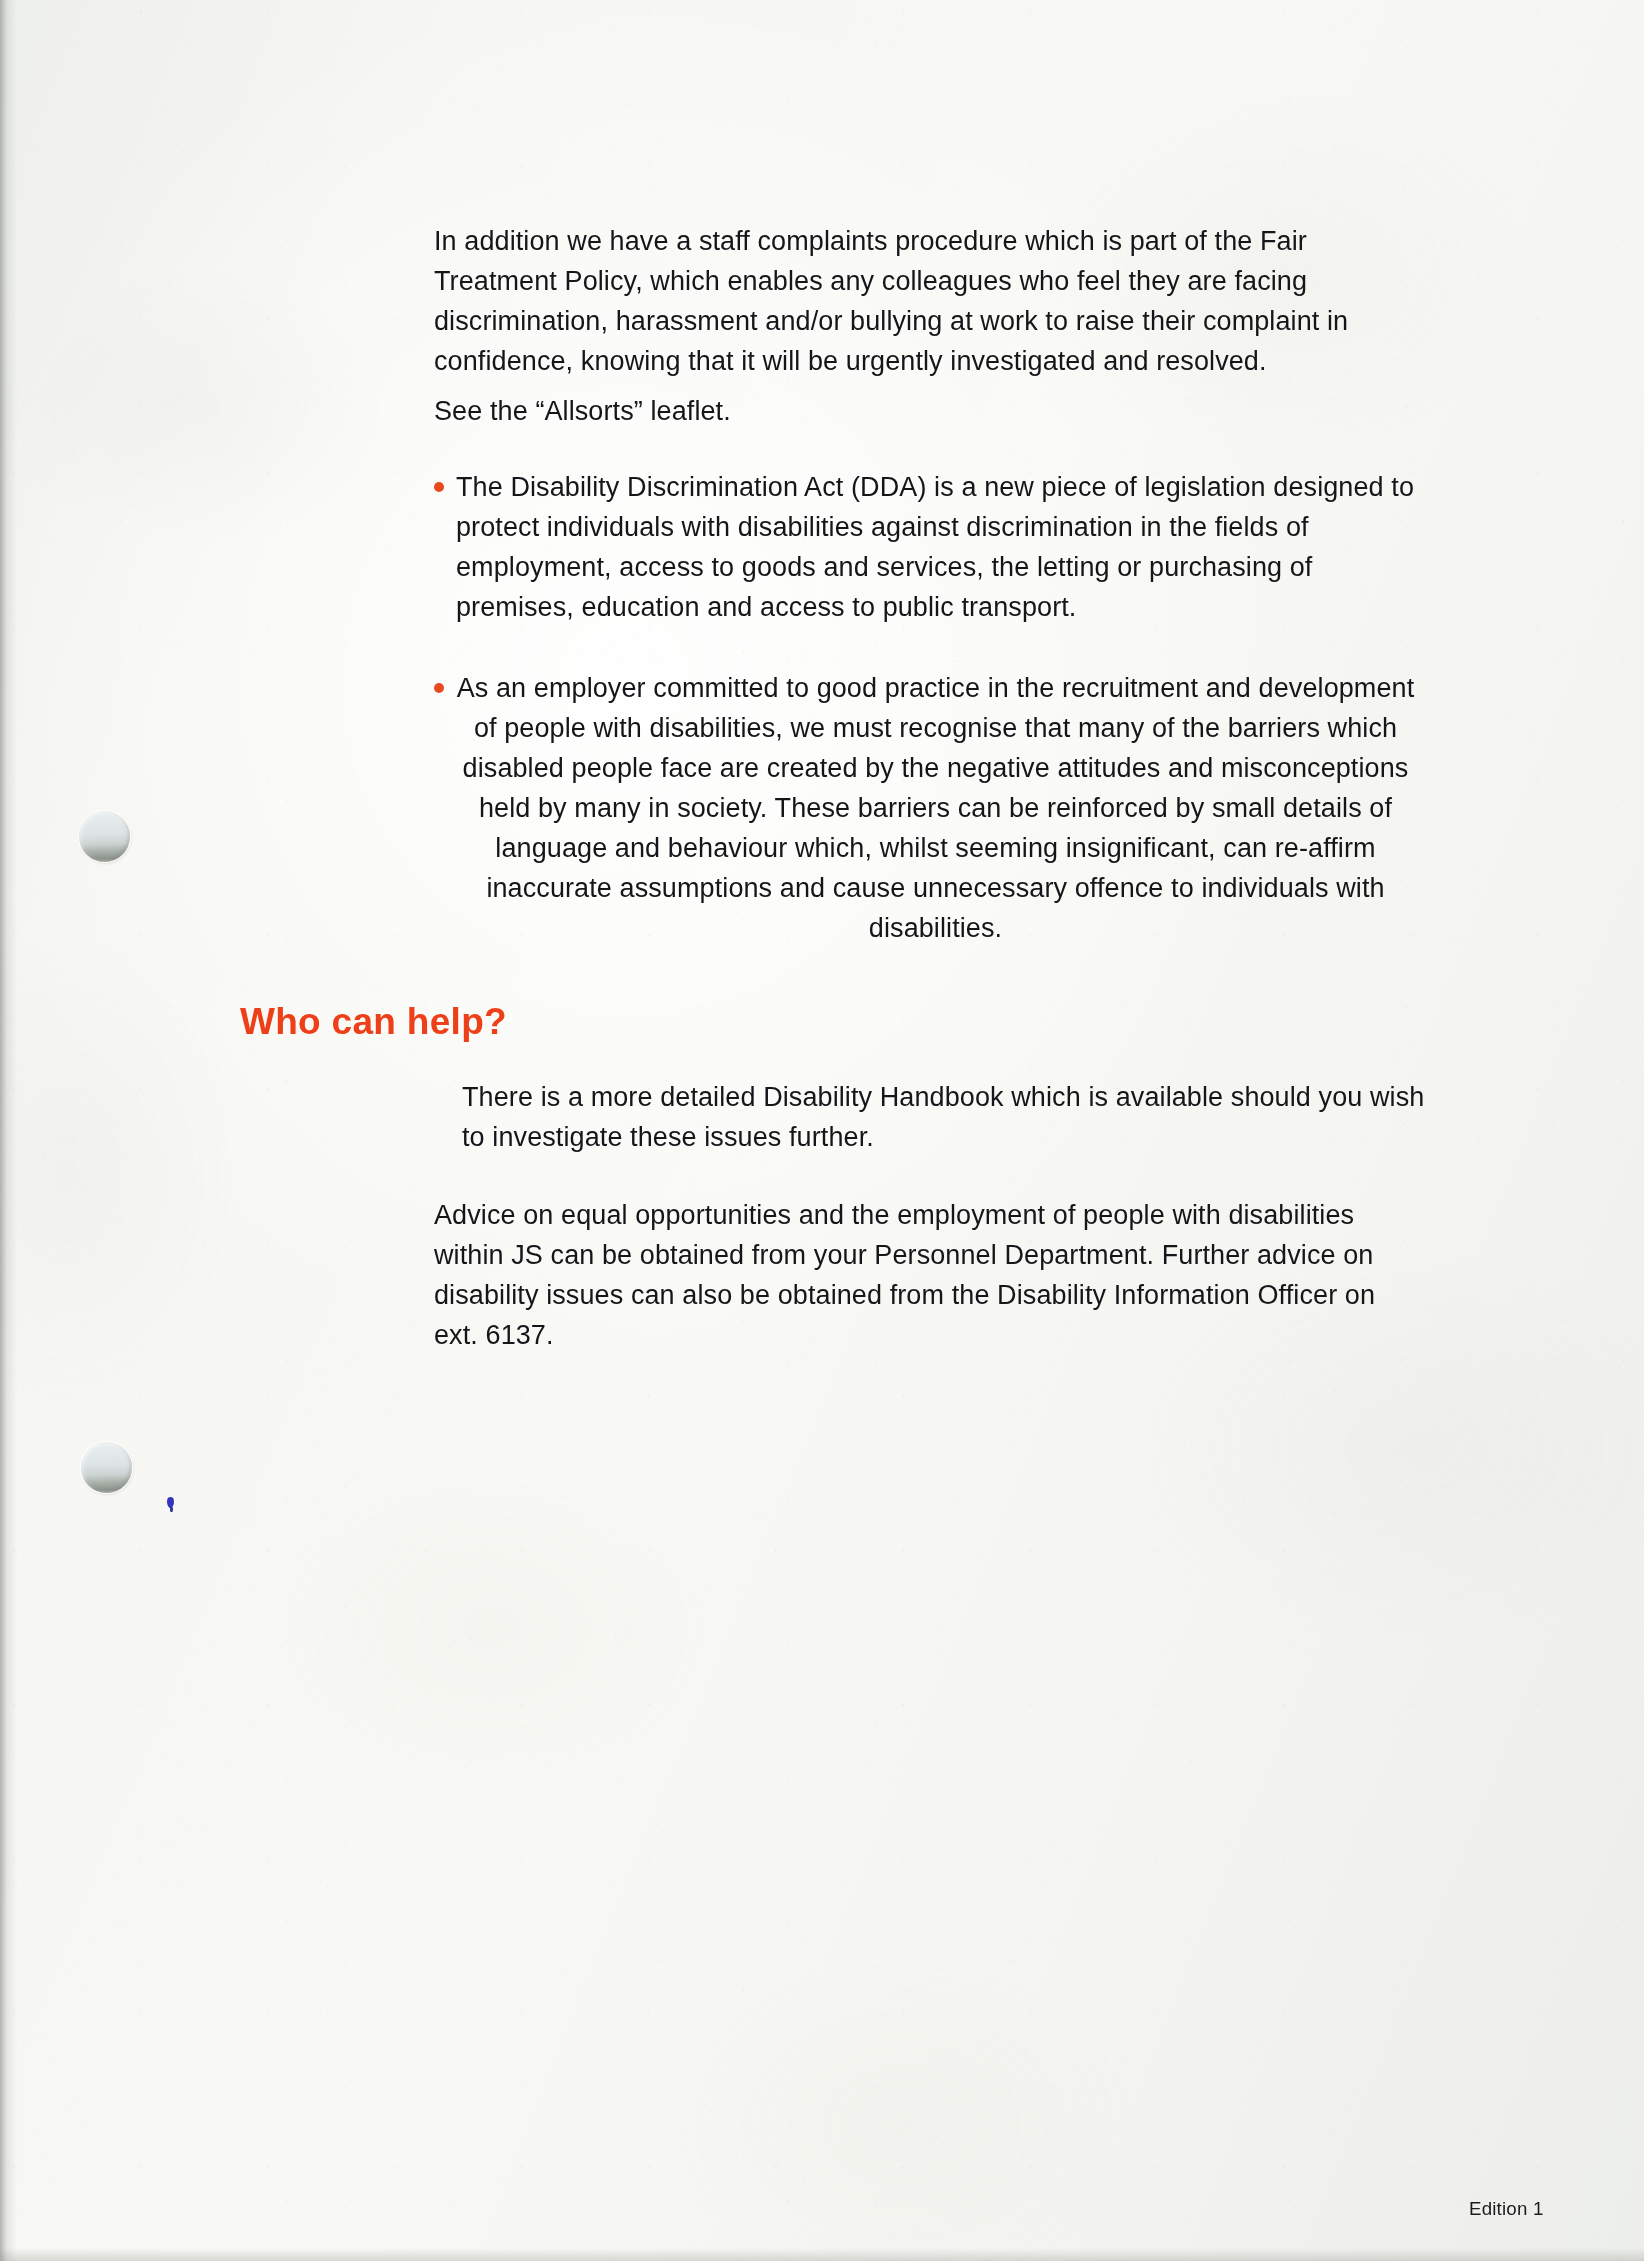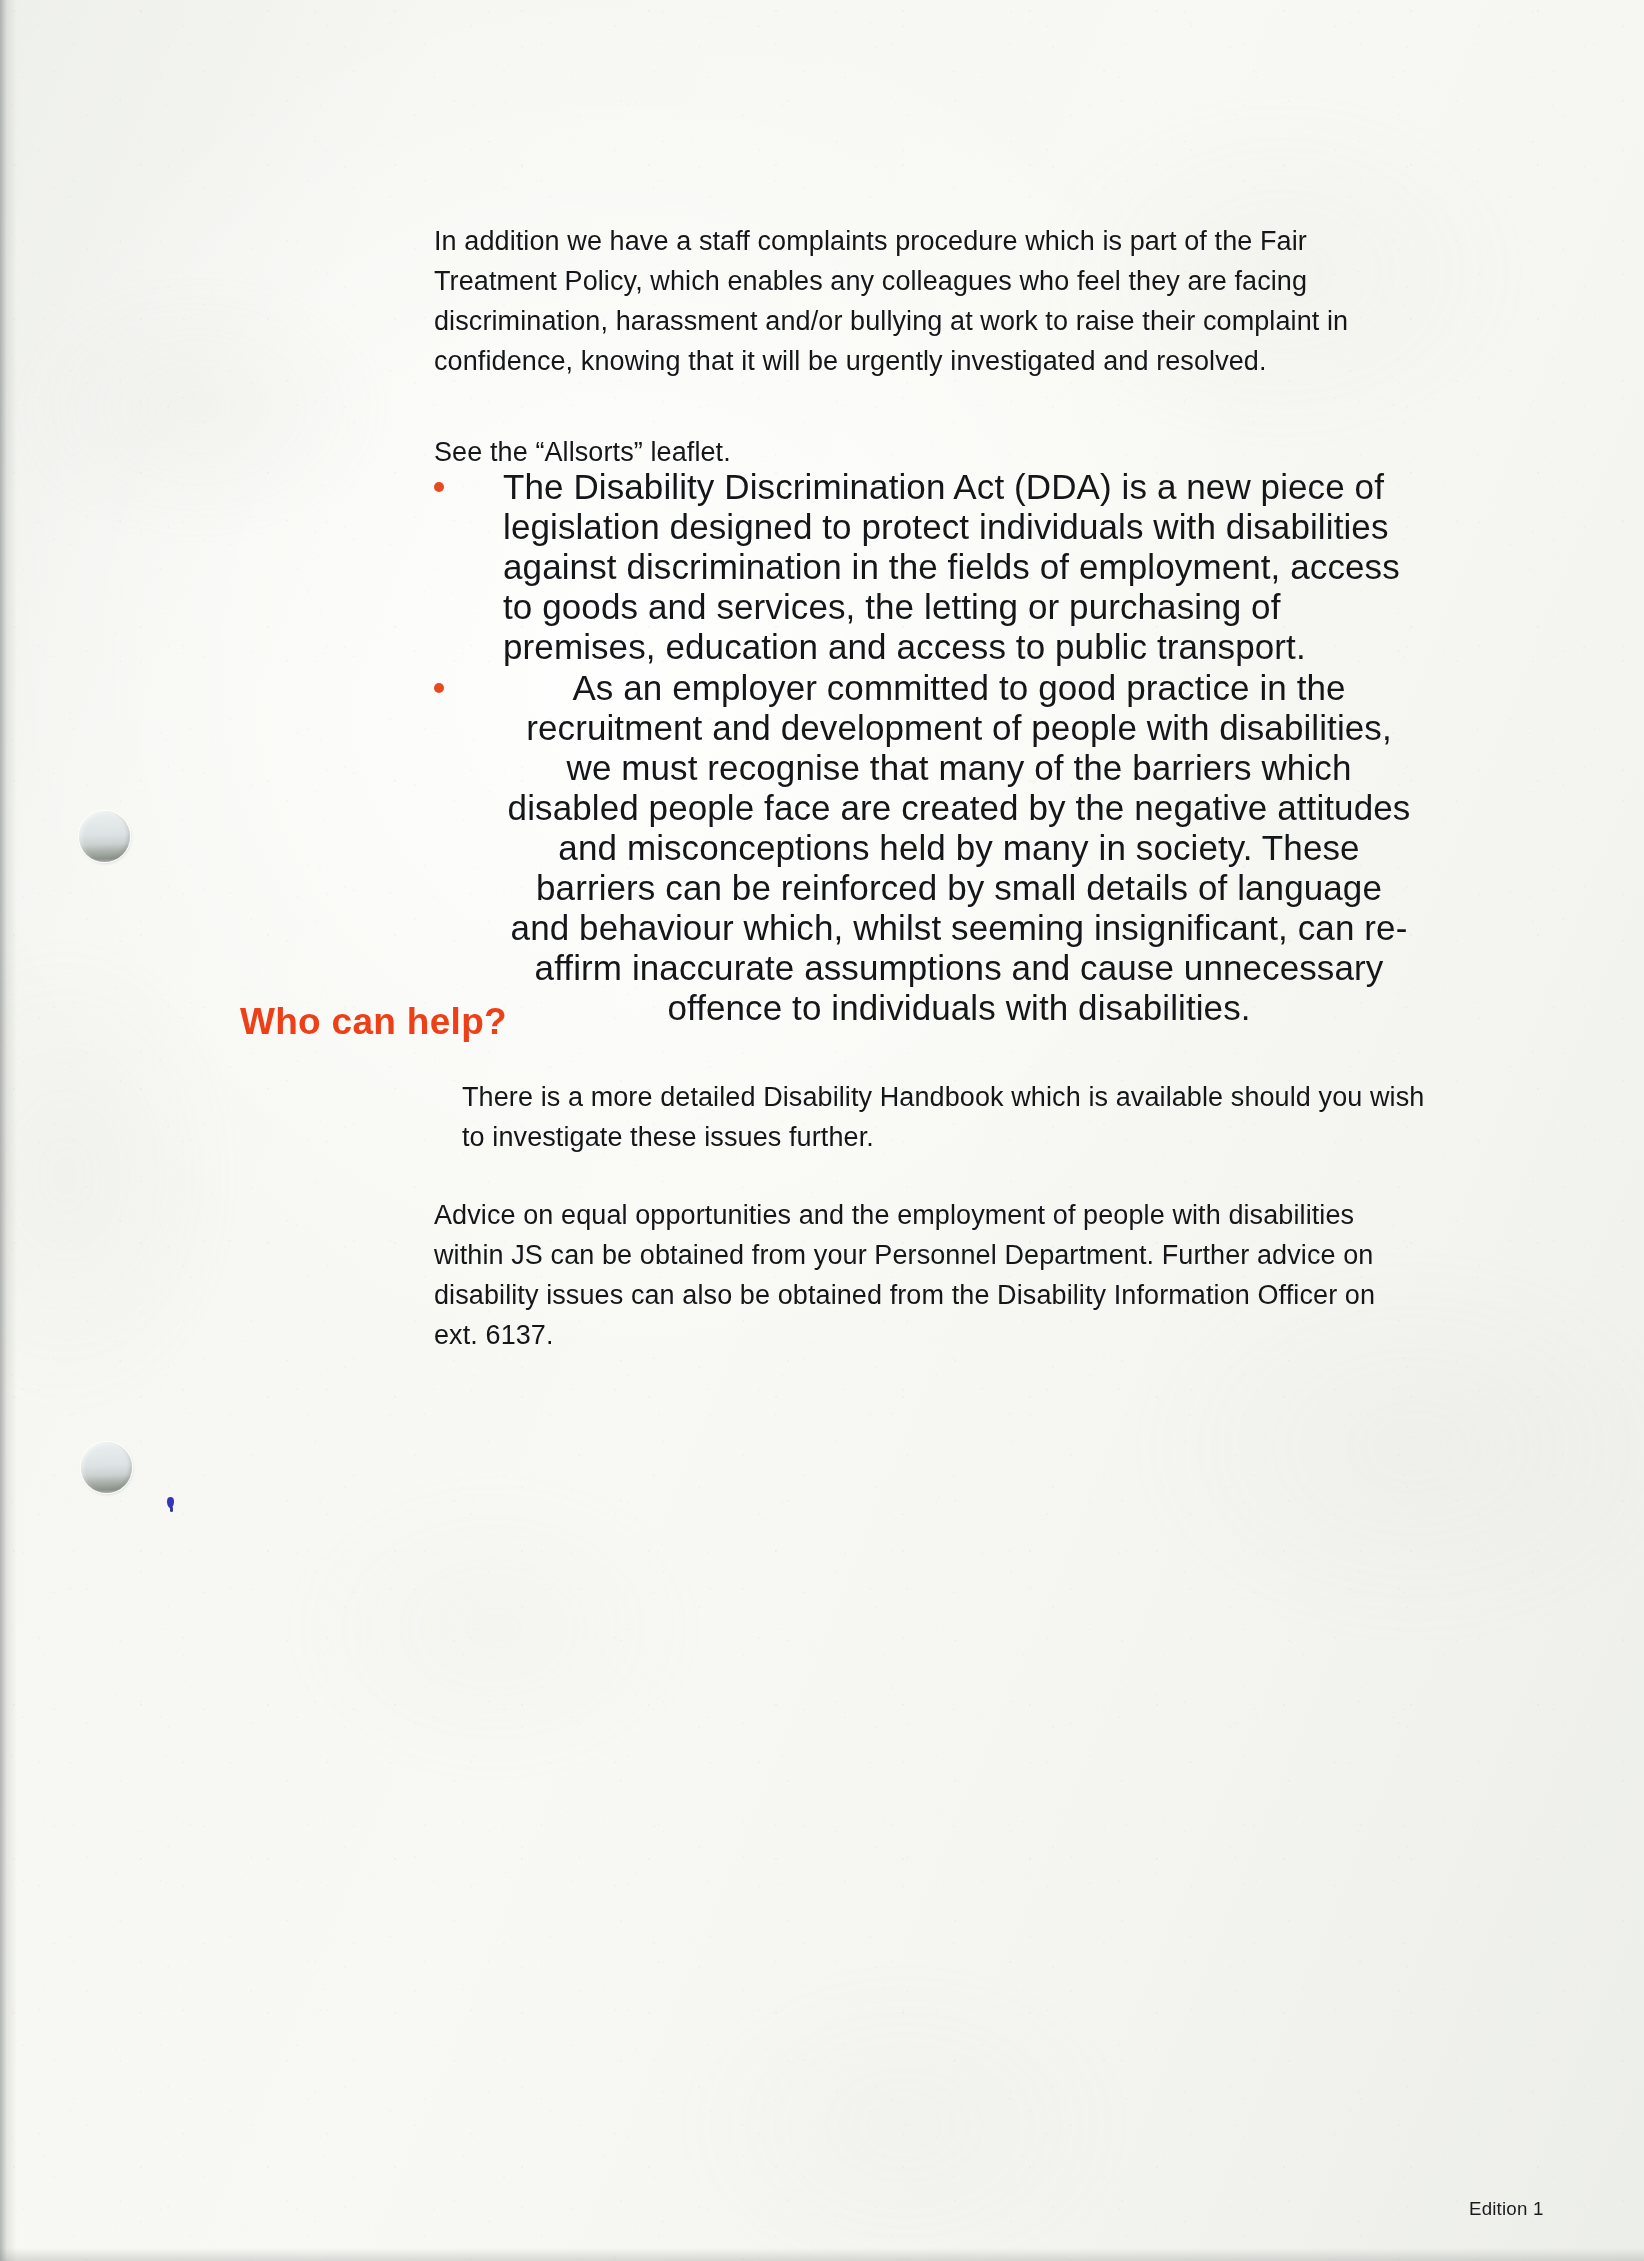--- a/index.html
+++ b/index.html
@@ -146,26 +146,25 @@
     line-height: 40px;
     letter-spacing: 0.1px;
     font-weight: 400;
   }
 
   .bullet-block {
     position: absolute;
     left: 434px;
     width: 981px;
     color: #15161a;
-    font-size: 35px;
+    font-size: 27px;
     line-height: 40px;
     letter-spacing: 0.1px;
     display: flex;
     align-items: flex-start;
-    gap: 47px;
   }
   .bullet-dot {
     flex: 0 0 auto;
     width: 10px;
     height: 10px;
     border-radius: 50%;
     background: #e8491f;
     margin-top: 14.7px;
     margin-right: 12px;
   }
@@ -188,21 +187,21 @@
     position: absolute;
     left: 1469px;
     top: 2198px;
     color: #1a1b1e;
     font-size: 18.7px;
     letter-spacing: 0.2px;
   }
 
   
   #para-intro        { top: 194px;  }
-  #para-allsorts     { top: 405px;  }
+  #para-allsorts     { top: 364px;  }
   #bullet-dda        { top: 467px;  }
   #bullet-employer   { top: 668px; text-align: center; }
   #para-handbook     { top: 1050px; margin-left: 28px; }
   #para-advice       { top: 1168px; }
 </style>
 </head>
 <body>
 
 <div id="page">
   <div id="mottle"></div>

